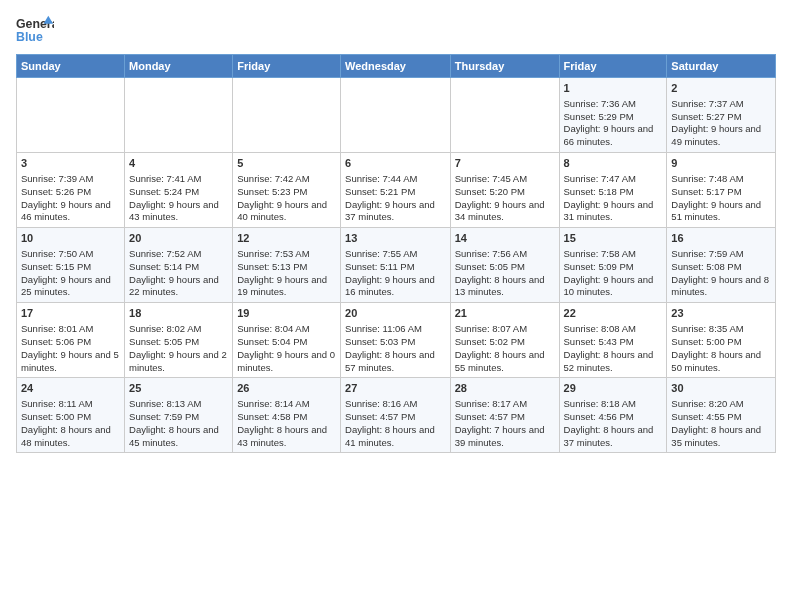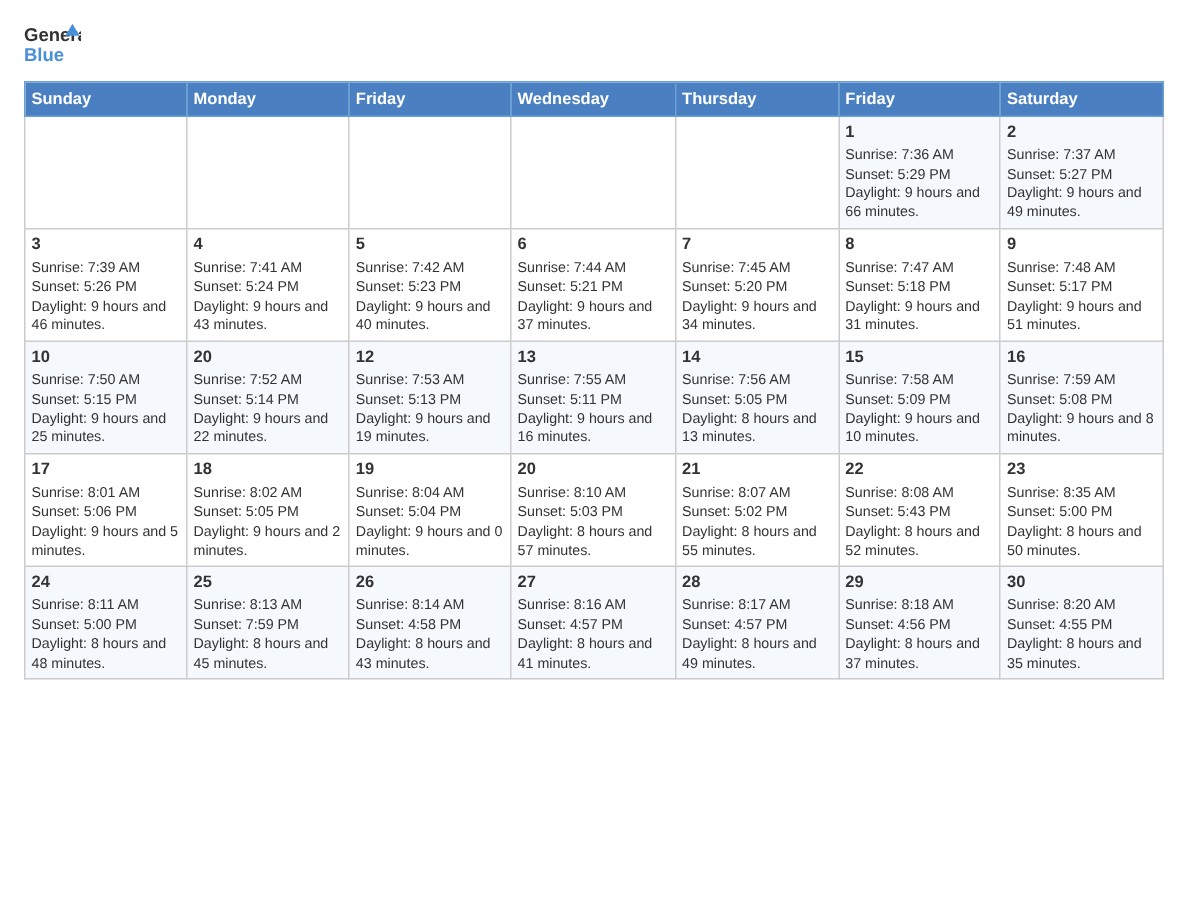--- a/index.html
+++ b/index.html
@@ -135,29 +135,29 @@
           <td><span class="day-num">12</span><span>Sunrise: 7:53 AM</span><br><span>Sunset: 5:13 PM</span><br><span>Daylight: 9 hours and 19 minutes.</span><br></td>
           <td><span class="day-num">13</span><span>Sunrise: 7:55 AM</span><br><span>Sunset: 5:11 PM</span><br><span>Daylight: 9 hours and 16 minutes.</span><br></td>
           <td><span class="day-num">14</span><span>Sunrise: 7:56 AM</span><br><span>Sunset: 5:05 PM</span><br><span>Daylight: 8 hours and 13 minutes.</span><br></td>
           <td><span class="day-num">15</span><span>Sunrise: 7:58 AM</span><br><span>Sunset: 5:09 PM</span><br><span>Daylight: 9 hours and 10 minutes.</span><br></td>
           <td><span class="day-num">16</span><span>Sunrise: 7:59 AM</span><br><span>Sunset: 5:08 PM</span><br><span>Daylight: 9 hours and 8 minutes.</span><br></td>
         </tr>
         <tr>
           <td><span class="day-num">17</span><span>Sunrise: 8:01 AM</span><br><span>Sunset: 5:06 PM</span><br><span>Daylight: 9 hours and 5 minutes.</span><br></td>
           <td><span class="day-num">18</span><span>Sunrise: 8:02 AM</span><br><span>Sunset: 5:05 PM</span><br><span>Daylight: 9 hours and 2 minutes.</span><br></td>
           <td><span class="day-num">19</span><span>Sunrise: 8:04 AM</span><br><span>Sunset: 5:04 PM</span><br><span>Daylight: 9 hours and 0 minutes.</span><br></td>
-          <td><span class="day-num">20</span><span>Sunrise: 8:10 AM</span><br><span>Sunset: 5:03 PM</span><br><span>Daylight: 8 hours and 57 minutes.</span><br></td>
+          <td><span class="day-num">20</span><span>Sunrise: 11:06 AM</span><br><span>Sunset: 5:03 PM</span><br><span>Daylight: 8 hours and 57 minutes.</span><br></td>
           <td><span class="day-num">21</span><span>Sunrise: 8:07 AM</span><br><span>Sunset: 5:02 PM</span><br><span>Daylight: 8 hours and 55 minutes.</span><br></td>
           <td><span class="day-num">22</span><span>Sunrise: 8:08 AM</span><br><span>Sunset: 5:43 PM</span><br><span>Daylight: 8 hours and 52 minutes.</span><br></td>
           <td><span class="day-num">23</span><span>Sunrise: 8:35 AM</span><br><span>Sunset: 5:00 PM</span><br><span>Daylight: 8 hours and 50 minutes.</span><br></td>
         </tr>
         <tr>
           <td><span class="day-num">24</span><span>Sunrise: 8:11 AM</span><br><span>Sunset: 5:00 PM</span><br><span>Daylight: 8 hours and 48 minutes.</span><br></td>
           <td><span class="day-num">25</span><span>Sunrise: 8:13 AM</span><br><span>Sunset: 7:59 PM</span><br><span>Daylight: 8 hours and 45 minutes.</span><br></td>
           <td><span class="day-num">26</span><span>Sunrise: 8:14 AM</span><br><span>Sunset: 4:58 PM</span><br><span>Daylight: 8 hours and 43 minutes.</span><br></td>
           <td><span class="day-num">27</span><span>Sunrise: 8:16 AM</span><br><span>Sunset: 4:57 PM</span><br><span>Daylight: 8 hours and 41 minutes.</span><br></td>
-          <td><span class="day-num">28</span><span>Sunrise: 8:17 AM</span><br><span>Sunset: 4:57 PM</span><br><span>Daylight: 8 hours and 49 minutes.</span><br></td>
+          <td><span class="day-num">28</span><span>Sunrise: 8:17 AM</span><br><span>Sunset: 4:57 PM</span><br><span>Daylight: 7 hours and 39 minutes.</span><br></td>
           <td><span class="day-num">29</span><span>Sunrise: 8:18 AM</span><br><span>Sunset: 4:56 PM</span><br><span>Daylight: 8 hours and 37 minutes.</span><br></td>
           <td><span class="day-num">30</span><span>Sunrise: 8:20 AM</span><br><span>Sunset: 4:55 PM</span><br><span>Daylight: 8 hours and 35 minutes.</span><br></td>
         </tr>
       </tbody>
   </table>
 </div>
 
 </body></html>

